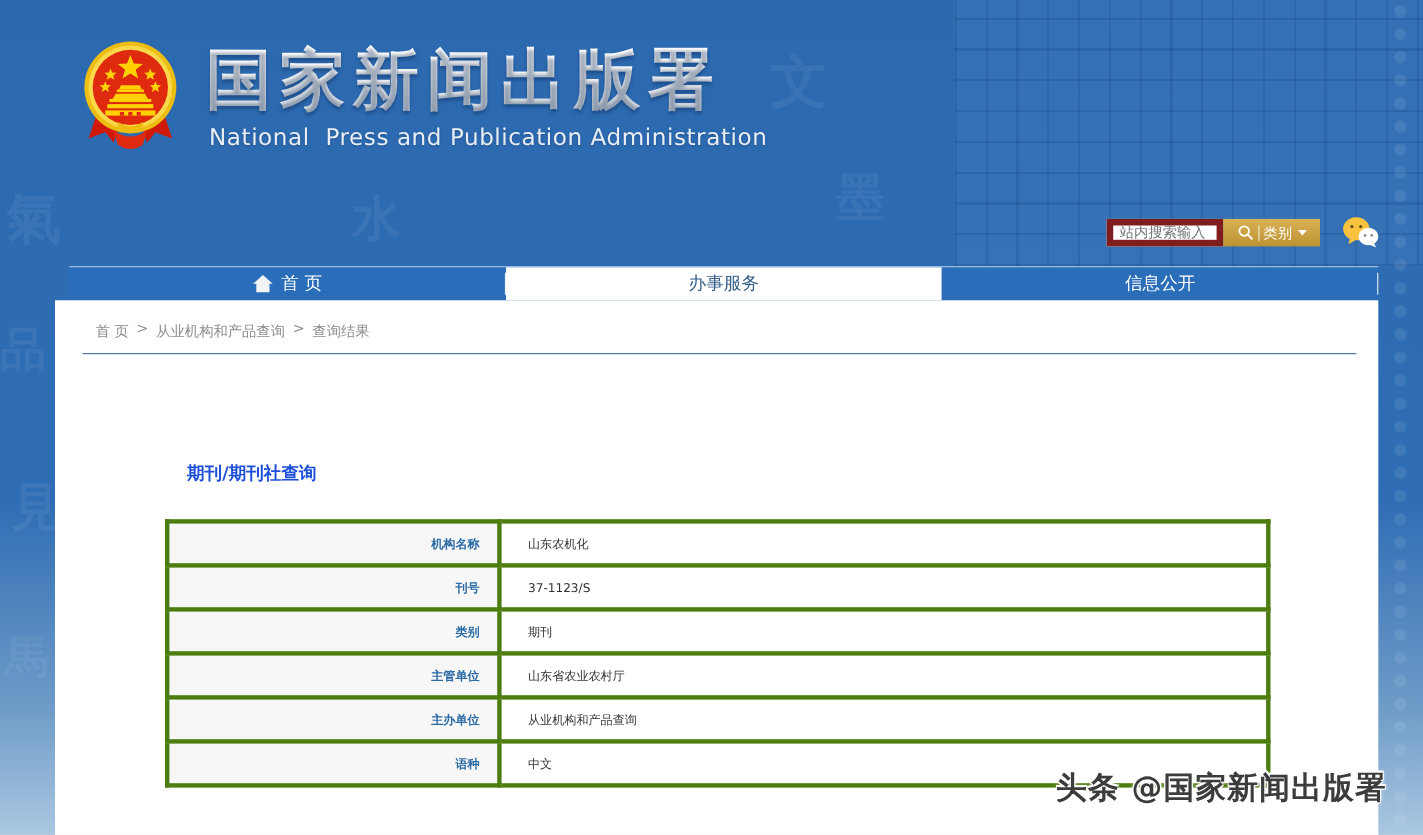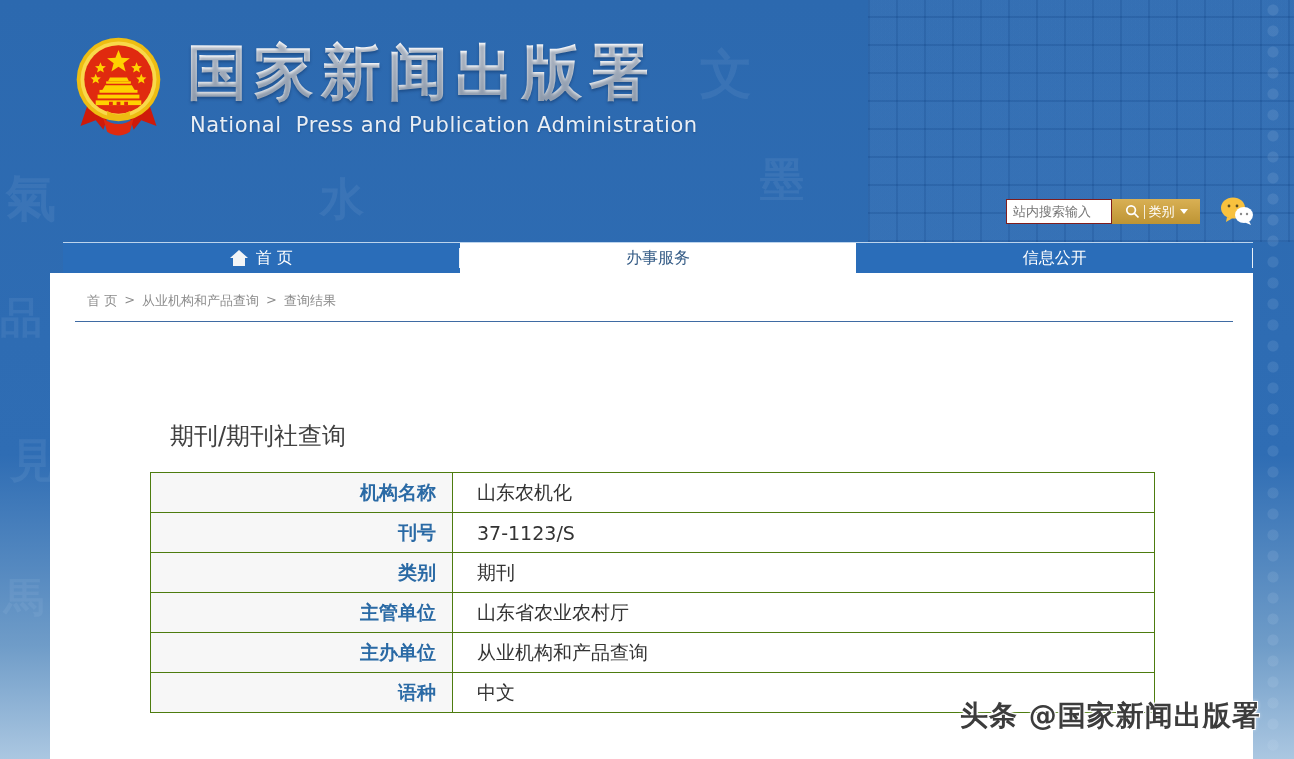--- a/index.html
+++ b/index.html
@@ -34,21 +34,21 @@
     background:linear-gradient(180deg,#ffffff 30%,#cfd6dd 95%);
     -webkit-background-clip:text; background-clip:text; -webkit-text-fill-color:transparent;
   }
   .site-subtitle {
     position:absolute; left:171px; top:113px; font-size:21px; color:#e9eef4;
     white-space:pre; letter-spacing:.5px; text-shadow:0 1px 2px rgba(0,30,70,.3);
   }
   
   .search-wrap { position:absolute; left:987px; top:198px; height:27px; display:flex; align-items:center; }
   .search-input {
-    width:106px; height:25px; border:1px solid #7f1d1d; background:#fff;
+    width:106px; height:25px; border:6px solid #7f1d1d; background:#fff;
     font-size:13px; color:#555; padding:0 6px; outline:none;
     font-family:"DejaVu Sans","Liberation Sans",sans-serif;
   }
   .search-gold {
     height:25px; width:88px; display:flex; align-items:center; justify-content:center; gap:4px;
     background:linear-gradient(180deg,#d9b054,#bd9434); cursor:pointer;
   }
   .search-btn { display:flex; align-items:center; cursor:pointer; }
   .gold-divider { width:1px; height:14px; background:rgba(255,255,255,.8); }
   .cat-label { color:#fff; font-size:13px; }
@@ -66,23 +66,23 @@
   }
   .nav-item.active { background:#fff; color:#355c86;text-align:center; }
   .nav-item.has-divider::after {
     content:""; position:absolute; right:0; top:5px; width:1px; height:20px; background:rgba(255,255,255,.9);
   }
   
   .content { position:absolute; left:50px; top:273px; width:1203px; height:486px; background:#fff; }
   .breadcrumb { position:absolute; left:37px; top:19px; font-size:13px; color:#8c8c8c; display:flex; gap:7px; }
   .breadcrumb .bc-link { cursor:pointer; }
   .bc-line { position:absolute; left:25px; top:48px; width:1158px; height:1px; background:#3f6ba3; }
-  .section-title { position:absolute; left:120px; top:147px; font-size:24px; font-weight:normal; color:#404040; }
+  .section-title { position:absolute; left:120px; top:147px; font-size:16px; font-weight:bold; color:#1d4ed8; }
   .info-table { position:absolute; left:100px; top:199px; width:1005px; border-collapse:collapse; }
-  .info-table td { border:1px solid #4d7c0f; height:40px; font-size:19px; }
+  .info-table td { border:4px solid #4d7c0f; height:40px; font-size:11px; }
   .info-table td.lbl {
     width:302px; background:#f7f7f7; color:#2a6aa5; font-weight:bold;
     text-align:right; padding-right:16px;
   }
   .info-table td.val { color:#333; padding-left:24px; background:#fff; }
   
   .watermark {
     position:absolute; left:960px; top:697px; font-size:28px; font-weight:bold; color:#3c3c3c;
     letter-spacing:1px;
     text-shadow:-1px -1px 0 #fff, 1px -1px 0 #fff, -1px 1px 0 #fff, 1px 1px 0 #fff, 0 0 4px #fff;

